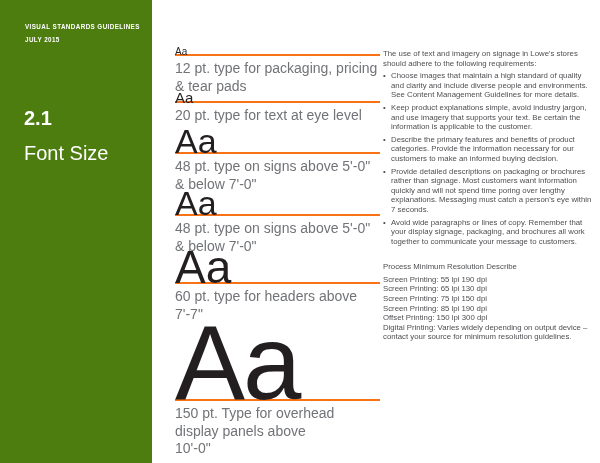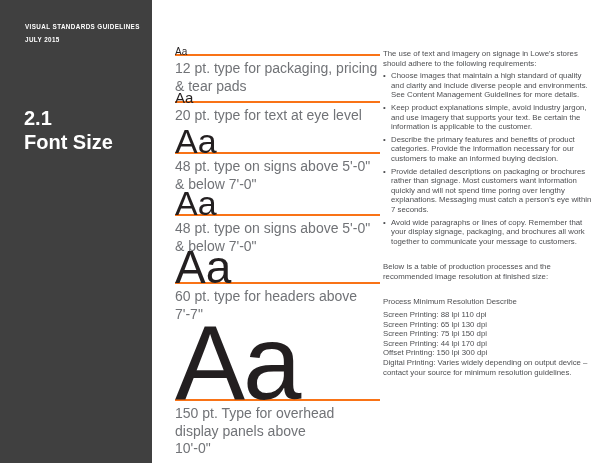--- a/index.html
+++ b/index.html
@@ -4,37 +4,37 @@
 <style>
   html, body { margin: 0; padding: 0; background: #e8e8e8; }
   .page {
     position: relative; width: 600px; height: 463px;
     background: #ffffff; overflow: hidden;
     font-family: "Liberation Sans", sans-serif;
   }
   
   .sidebar {
     position: absolute; left: 0; top: 0; width: 152px; height: 463px;
-    background: #404040; color: #ffffff;
+    background: #4d7c0f; color: #ffffff;
   }
   .doc-title {
     position: absolute; left: 25px; top: 23px; width: 120px;
     font-size: 6.3px; font-weight: bold; letter-spacing: 0.4px; line-height: 8px;
   }
   .doc-date {
     position: absolute; left: 25px; top: 36px;
     font-size: 6.3px; font-weight: bold; letter-spacing: 0.4px;
   }
   .section-number {
     position: absolute; left: 24px; top: 106px;
     font-size: 20px; font-weight: bold; line-height: 24px;
   }
   .section-title {
-    position: absolute; left: 24px; top: 130px;
-    font-size: 20px; font-weight: bold; line-height: 24px;
+    position: absolute; left: 24px; top: 141px;
+    font-size: 20px; font-weight: normal; line-height: 24px;
   }
   
   .sample {
     position: absolute; left: 167px; width: 205px;
     border-top: 2px solid #f97316;
     margin-left: 8px;
   }
   .s1 { top: 54px; }
   .s2 { top: 101px; }
   .s3 { top: 152px; }
@@ -113,25 +113,24 @@
 
   <section class="body-copy">
     <p>The use of text and imagery on signage in Lowe's stores should adhere to the following requirements:</p>
     <ul class="req-list">
       <li>Choose images that maintain a high standard of quality and clarity and include diverse people and environments. See Content Management Guidelines for more details.</li>
       <li>Keep product explanations simple, avoid industry jargon, and use imagery that supports your text. Be certain the information is applicable to the customer.</li>
       <li>Describe the primary features and benefits of product categories. Provide the information necessary for our customers to make an informed buying decision.</li>
       <li>Provide detailed descriptions on packaging or brochures rather than signage. Most customers want information quickly and will not spend time poring over lengthy explanations. Messaging must catch a person's eye within 7 seconds.</li>
       <li>Avoid wide paragraphs or lines of copy. Remember that your display signage, packaging, and brochures all work together to communicate your message to customers.</li>
     </ul>
-    <p>Below is a table of production processes and the recommended image resolution at finished size:</p>
     <p class="process-header">Process Minimum Resolution Describe</p>
     <div>
-      <div class="res-line">Screen Printing: 88 lpi 110 dpi</div>
+      <div class="res-line">Screen Printing: 55 lpi 190 dpi</div>
       <div class="res-line">Screen Printing: 65 lpi 130 dpi</div>
       <div class="res-line">Screen Printing: 75 lpi 150 dpi</div>
-      <div class="res-line">Screen Printing: 44 lpi 170 dpi</div>
+      <div class="res-line">Screen Printing: 85 lpi 190 dpi</div>
       <div class="res-line">Offset Printing: 150 lpi 300 dpi</div>
       <div class="res-line">Digital Printing: Varies widely depending on output device – contact your source for minimum resolution guidelines.</div>
     </div>
   </section>
 
 </div>
 
 </body></html>

